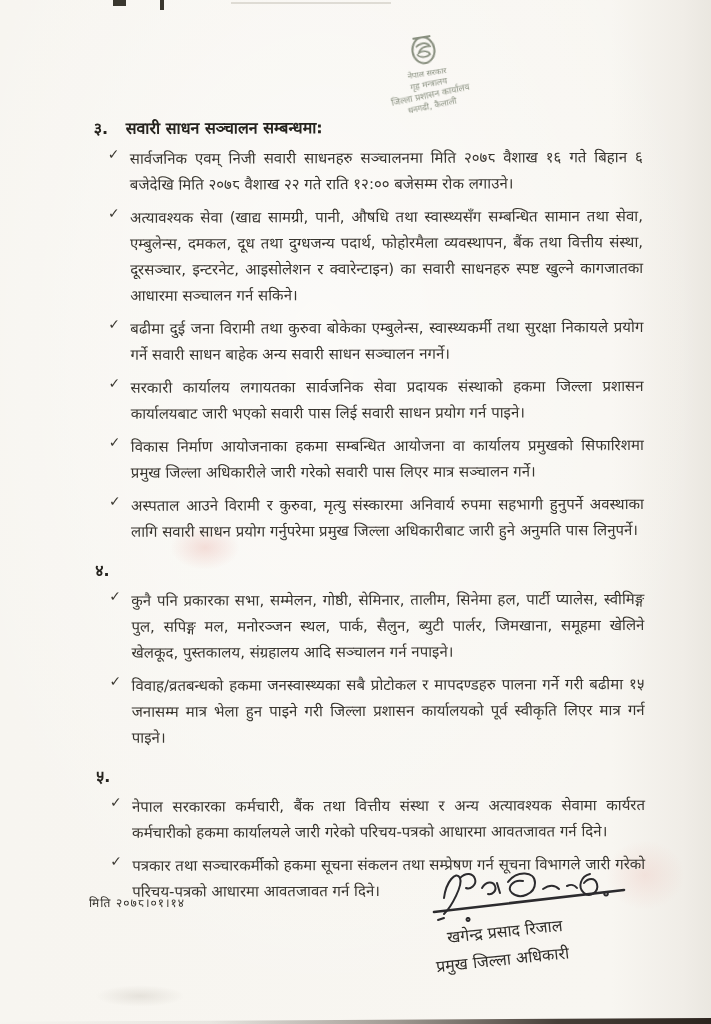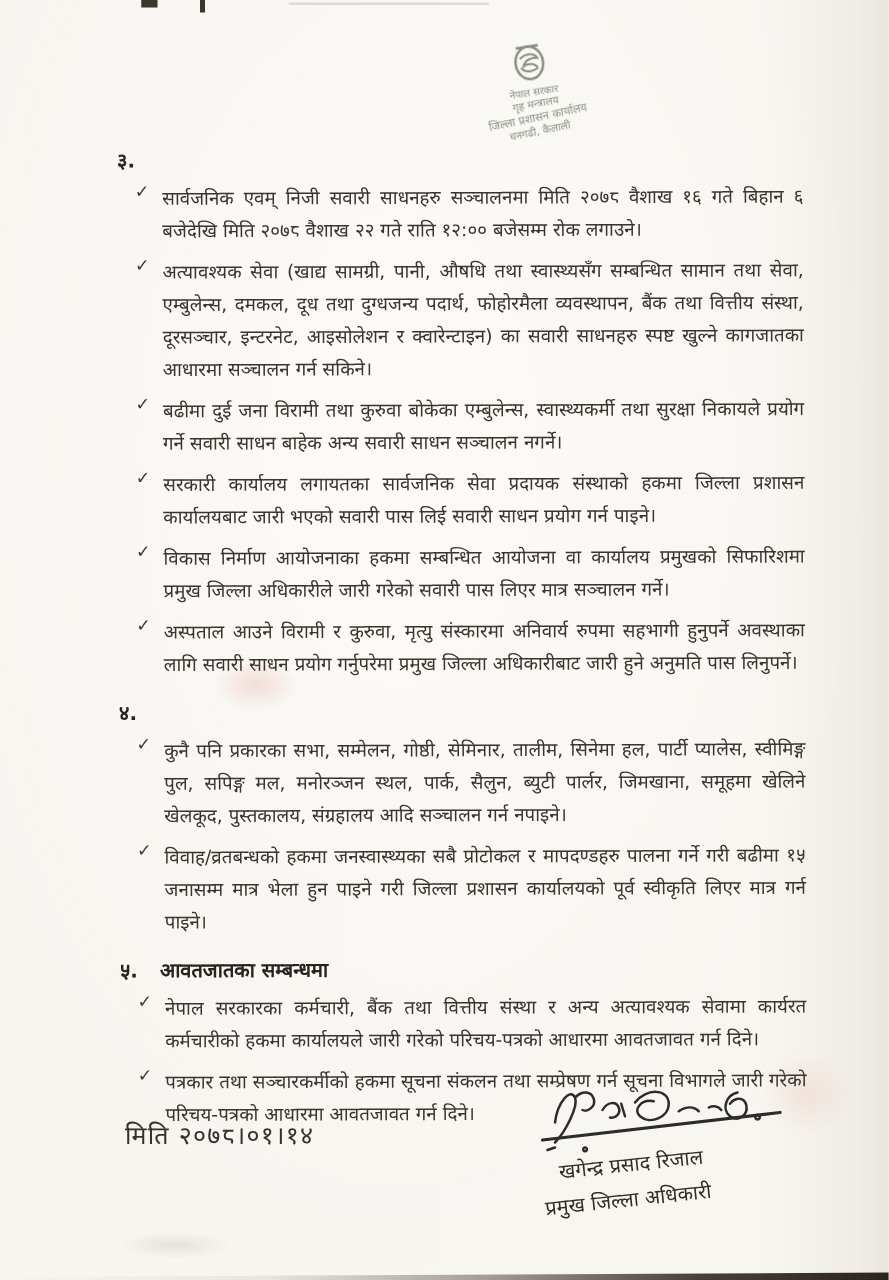--- a/index.html
+++ b/index.html
@@ -36,21 +36,21 @@
   .stamp div{white-space:nowrap;}
   
   .content{position:absolute;left:95px;top:116px;width:549px;transform:rotate(-.2deg);}
   .section{margin-bottom:14px;}
   .sec-head{display:flex;align-items:baseline;font-weight:700;font-size:16px;color:#26241f;margin-bottom:7px;}
   .sec-num{width:32px;flex:0 0 32px;}
   .bullet{position:relative;padding-left:36px;margin-bottom:7px;}
   .check{position:absolute;left:14px;top:0;font-size:14px;color:#3c3932;}
   .bullet-text{display:block;text-align:justify;font-size:15px;line-height:26px;color:#38352f;}
   
-  .date-line{position:absolute;left:100px;top:894px;font-size:20px;letter-spacing:1px;color:#35322c;}
+  .date-line{position:absolute;left:89px;top:894px;font-size:12px;letter-spacing:1px;color:#35322c;}
   .signature-block{position:absolute;left:428px;top:862px;width:230px;}
   .sig-scrawl{display:block;}
   .sig-text{transform:rotate(-6deg);transform-origin:left top;margin-top:2px;margin-left:18px;}
   .sig-name{font-size:16px;color:#2f2d29;white-space:nowrap;}
   .sig-title{font-size:16px;color:#2f2d29;white-space:nowrap;margin-left:-14px;margin-top:6px;}
   
   .bottom-edge{
     position:absolute;left:-6px;right:-6px;bottom:-1px;height:7px;
     background:linear-gradient(90deg,rgba(58,46,36,0) 0%,rgba(58,46,36,.08) 30%,rgba(58,46,36,.45) 55%,rgba(40,31,24,.85) 78%,rgba(32,24,18,.95) 100%);
     transform:rotate(-.3deg);transform-origin:right bottom;
@@ -79,20 +79,21 @@
     <div class="s2">गृह मन्त्रालय</div>
     <div class="s3">जिल्ला प्रशासन कार्यालय</div>
     <div class="s4">धनगढी, कैलाली</div>
   </div>
 
   <div class="content">
 
     <div class="section">
       <div class="sec-head">
         <span class="sec-num">३.</span>
+        <span class="sec-title">सवारी साधन सञ्चालन सम्बन्धमा:</span>
       </div>
       <div class="bullet">
         <span class="check">✓</span>
         <span class="bullet-text">सार्वजनिक एवम् निजी सवारी साधनहरु सञ्चालनमा मिति २०७८ वैशाख १६ गते बिहान ६ बजेदेखि मिति २०७८ वैशाख २२ गते राति १२:०० बजेसम्म रोक लगाउने।</span>
       </div>
       <div class="bullet">
         <span class="check">✓</span>
         <span class="bullet-text">अत्यावश्यक सेवा (खाद्य सामग्री, पानी, औषधि तथा स्वास्थ्यसँग सम्बन्धित सामान तथा सेवा, एम्बुलेन्स, दमकल, दूध तथा दुग्धजन्य पदार्थ, फोहोरमैला व्यवस्थापन, बैंक तथा वित्तीय संस्था, दूरसञ्चार, इन्टरनेट, आइसोलेशन र क्वारेन्टाइन) का सवारी साधनहरु स्पष्ट खुल्ने कागजातका आधारमा सञ्चालन गर्न सकिने।</span>
       </div>
       <div class="bullet">
@@ -123,21 +124,20 @@
       </div>
       <div class="bullet">
         <span class="check">✓</span>
         <span class="bullet-text">विवाह/व्रतबन्धको हकमा जनस्वास्थ्यका सबै प्रोटोकल र मापदण्डहरु पालना गर्ने गरी बढीमा १५ जनासम्म मात्र भेला हुन पाइने गरी जिल्ला प्रशासन कार्यालयको पूर्व स्वीकृति लिएर मात्र गर्न पाइने।</span>
       </div>
     </div>
 
     <div class="section">
       <div class="sec-head">
         <span class="sec-num">५.</span>
-        <span class="sec-title">आवतजातका सम्बन्धमा</span>
       </div>
       <div class="bullet">
         <span class="check">✓</span>
         <span class="bullet-text">नेपाल सरकारका कर्मचारी, बैंक तथा वित्तीय संस्था र अन्य अत्यावश्यक सेवामा कार्यरत कर्मचारीको हकमा कार्यालयले जारी गरेको परिचय-पत्रको आधारमा आवतजावत गर्न दिने।</span>
       </div>
       <div class="bullet">
         <span class="check">✓</span>
         <span class="bullet-text">पत्रकार तथा सञ्चारकर्मीको हकमा सूचना संकलन तथा सम्प्रेषण गर्न सूचना विभागले जारी गरेको परिचय-पत्रको आधारमा आवतजावत गर्न दिने।</span>
       </div>
     </div>

